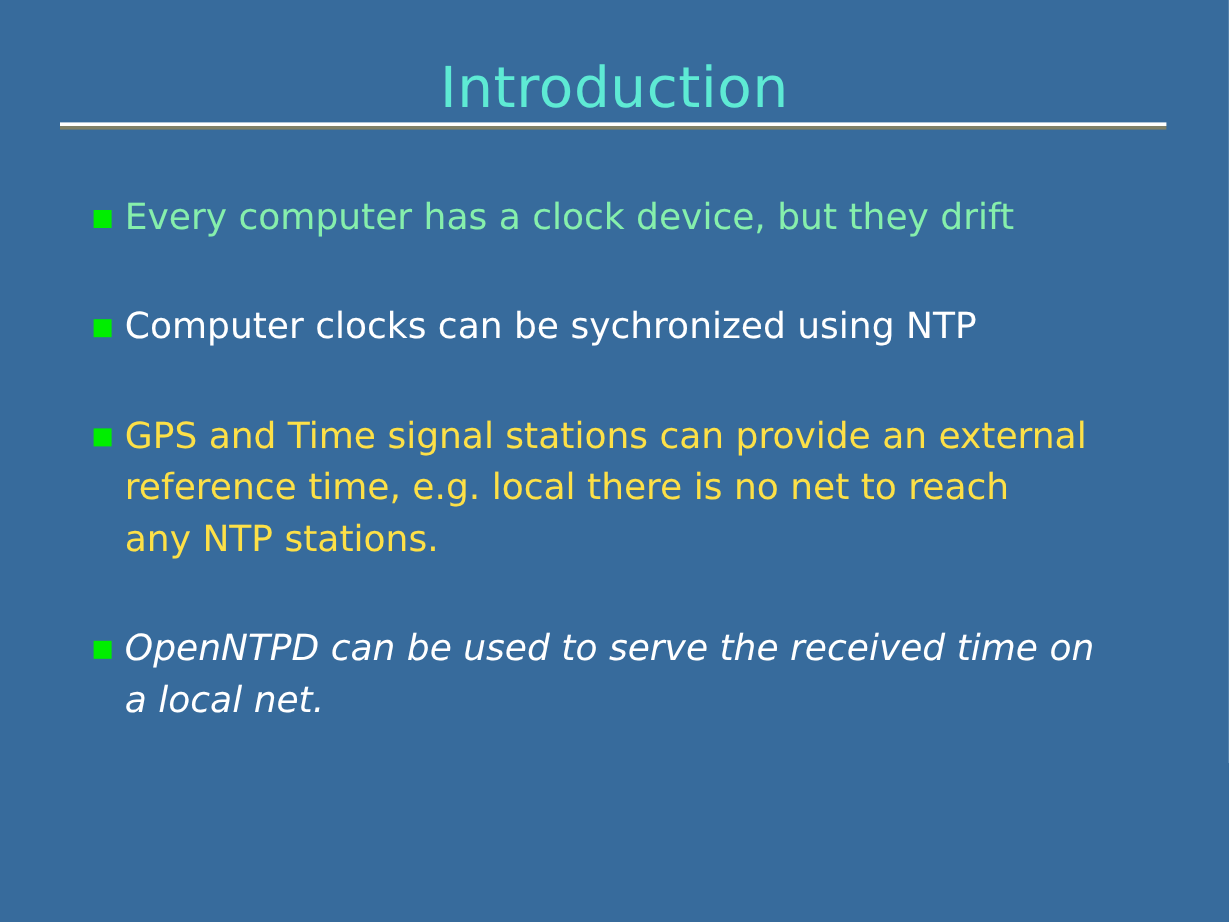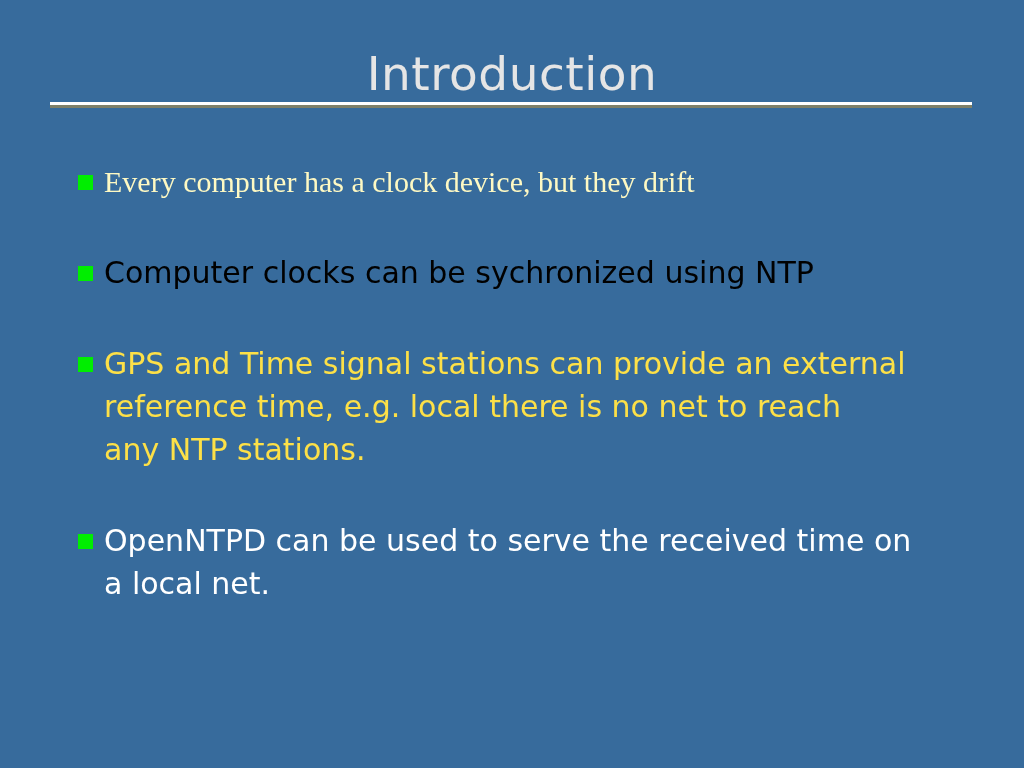--- a/index.html
+++ b/index.html
@@ -78,20 +78,21 @@
     padding-left: 26px;
     margin-bottom: 48px;
     color: #ffffff;
     font-family: "DejaVu Sans", sans-serif;
     font-size: 30px;
     line-height: 43px;
     font-weight: 400;
   }
   .bullet-item:last-child {
     margin-bottom: 0;
+    font-style: italic;
   }
   .bullet-marker {
     position: absolute;
     left: 0;
     top: 15px;
     width: 15px;
     height: 15px;
     background: #00ee00;
   }
   .bullet-text {
@@ -101,38 +102,38 @@
     display: block;
     white-space: nowrap;
   }
 </style>
 </head>
 <body>
 
 <div id="slide" style="background: rgb(55, 107, 156);">
 
   <div id="title-block">
-    <span id="slide-title" style="color: #e5e5e5;">Introduction</span>
+    <span id="slide-title" style="color: #5eead4;">Introduction</span>
   </div>
 
   <div id="title-rule">
     <div class="rule-light" style="background: rgb(255, 255, 255);"></div>
     <div class="rule-shadow" style="background: rgb(127, 128, 104);"></div>
   </div>
 
   <div id="bullet-list">
 
-    <div class="bullet-item" style="color: #fef9c3; font-family: Liberation Serif, serif;">
+    <div class="bullet-item" style="color: #86efac;">
       <span class="bullet-marker" style="background: rgb(0, 238, 0);"></span>
       <span class="bullet-text">
         <span class="line">Every computer has a clock device, but they drift</span>
       </span>
     </div>
 
-    <div class="bullet-item" style="color: #000000;">
+    <div class="bullet-item" style="color: #ffffff;">
       <span class="bullet-marker" style="background: rgb(0, 238, 0);"></span>
       <span class="bullet-text">
         <span class="line">Computer clocks can be sychronized using NTP</span>
       </span>
     </div>
 
     <div class="bullet-item" style="color: #fde047;">
       <span class="bullet-marker" style="background: rgb(0, 238, 0);"></span>
       <span class="bullet-text">
         <span class="line">GPS and Time signal stations can provide an external</span>

